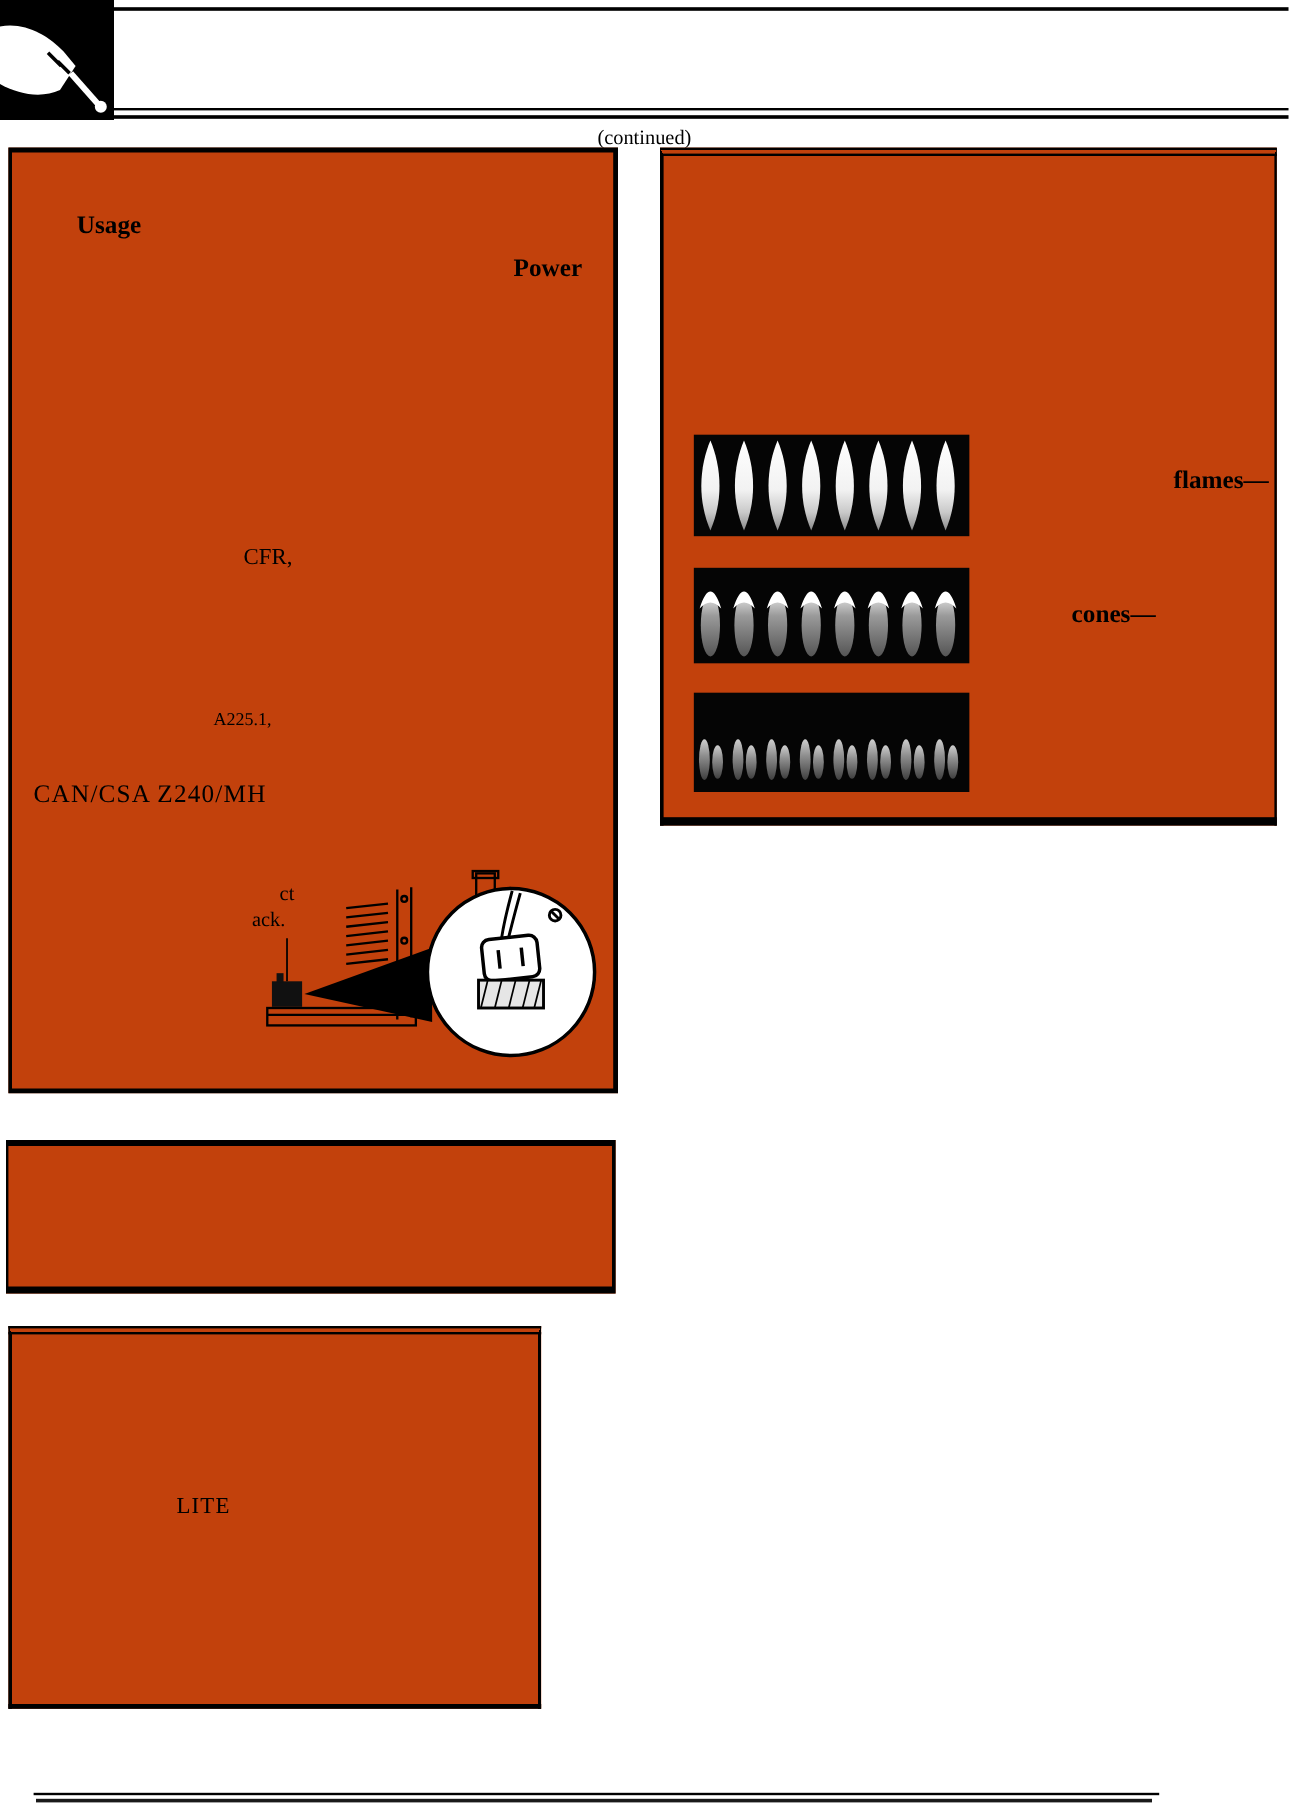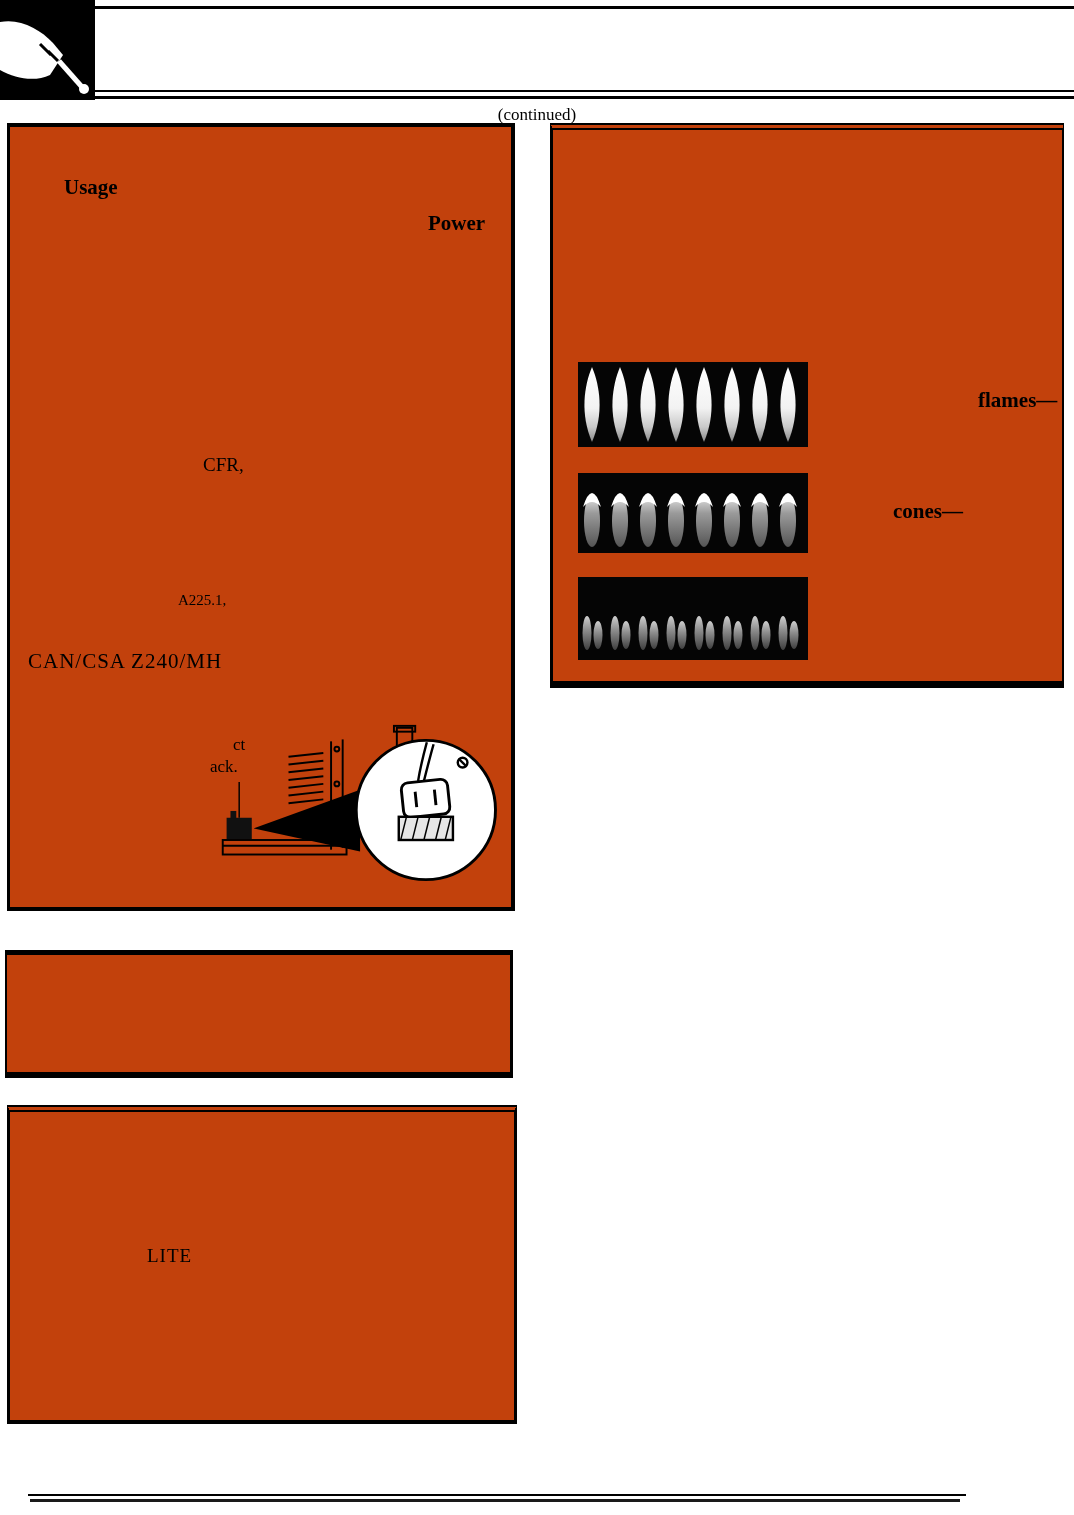--- a/index.html
+++ b/index.html
@@ -87,21 +87,21 @@
           <line x1="222" y1="94" x2="216" y2="118" stroke="#000" stroke-width="1.5"></line>
           <line x1="234" y1="94" x2="228" y2="118" stroke="#000" stroke-width="1.5"></line>
           <line x1="244" y1="94" x2="238" y2="118" stroke="#000" stroke-width="1.5"></line>
         </g>
       </svg>
     </div>
   </section>
 
   <section class="box" style="left:5px;top:950px;width:508px;height:128px;border:3px solid #000;border-top-width:5px;border-bottom-width:6px;border-left-width:2px;"></section>
 
-  <section class="box" style="left:7px;top:1105px;width:510px;height:319px;border:3px solid #000;border-top:7px double #000;border-bottom-width:4px;">
+  <section class="box" style="left:7px;top:1105px;width:444px;height:319px;border:3px solid #000;border-top:7px double #000;border-bottom-width:4px;">
     <span class="t" style="left:137px;top:134px;font-size:19px;letter-spacing:1px;">LITE</span>
   </section>
 
   <section class="box" style="left:550px;top:123px;width:514px;height:565px;border:3px solid #000;border-top:7px double #000;border-right-width:2px;border-bottom-width:7px;">
 
     <div class="photo" style="left:25px;top:232px;width:230px;height:85px;">
       <svg viewBox="0 0 230 85" width="230" height="85">
         <defs>
           <linearGradient id="gA" x1="0" y1="0" x2="0" y2="1">
             <stop offset="0" stop-color="#ffffff"></stop>

